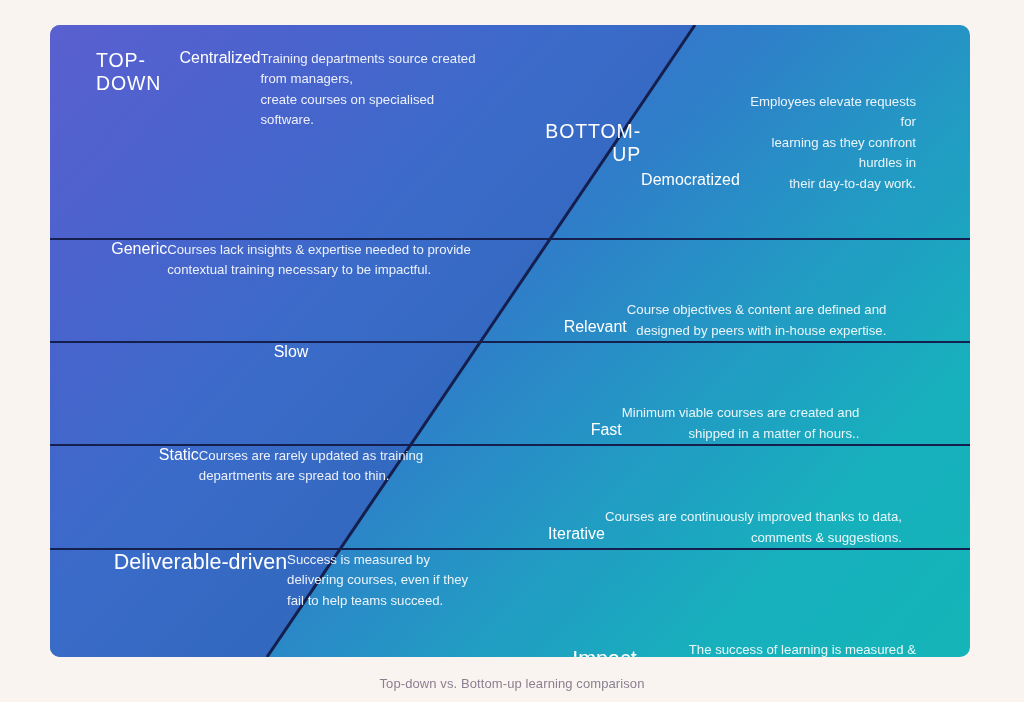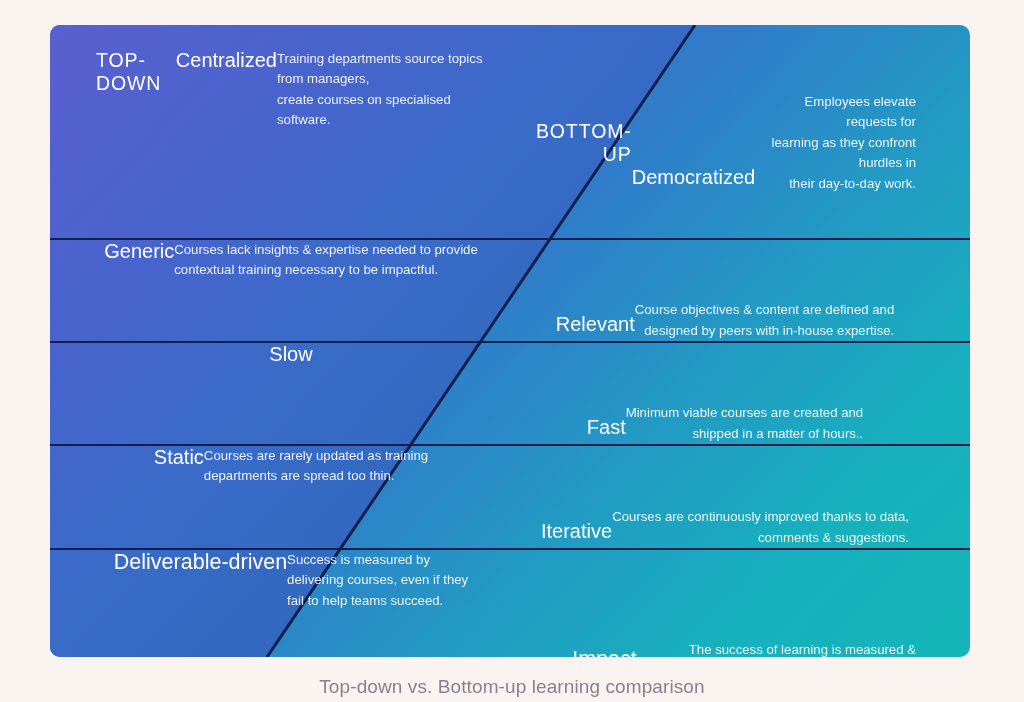--- a/index.html
+++ b/index.html
@@ -101,21 +101,21 @@
   .col-label {
     color: #ffffff;
     font-size: 19.5px;
     letter-spacing: 0.9px;
     font-weight: 400;
     margin: 0 0 28px 0;
   }
 
   .term {
     color: #ffffff;
-    font-size: 20px;
+    font-size: 16px;
     font-weight: 400;
     margin: 0 0 5px 0;
     line-height: 1.15;
   }
   .row-4 .term { font-size: 21.5px; text-align: right; }
 
   .desc {
     color: rgba(255,255,255,0.90);
     font-size: 13.2px;
     line-height: 1.55;
@@ -126,21 +126,21 @@
   .side-right .desc { max-width: 360px; }
 
   
   .caption {
     position: absolute;
     left: 0;
     top: 676px;
     width: 1024px;
     text-align: center;
     color: #8a8092;
-    font-size: 19px;
+    font-size: 13px;
     letter-spacing: 0.1px;
   }
 </style>
 </head>
 <body>
 
 <div class="figure">
 
   <div class="compare-card">
 
@@ -151,21 +151,21 @@
         <line x1="645" y1="0" x2="217" y2="632" stroke="#141f4d" stroke-width="3"></line>
       </svg>
     </div>
 
     <div class="rows">
 
       <div class="row row-0">
         <div class="side side-left">
           <div class="col-label">TOP-DOWN</div>
           <div class="term">Centralized</div>
-          <div class="desc">Training departments source topics from managers,
+          <div class="desc">Training departments source created from managers,
 create courses on specialised software.</div>
         </div>
         <div class="side side-right">
           <div class="col-label">BOTTOM-UP</div>
           <div class="term">Democratized</div>
           <div class="desc">Employees elevate requests for
 learning as they confront hurdles in
 their day-to-day work.</div>
         </div>
       </div>

